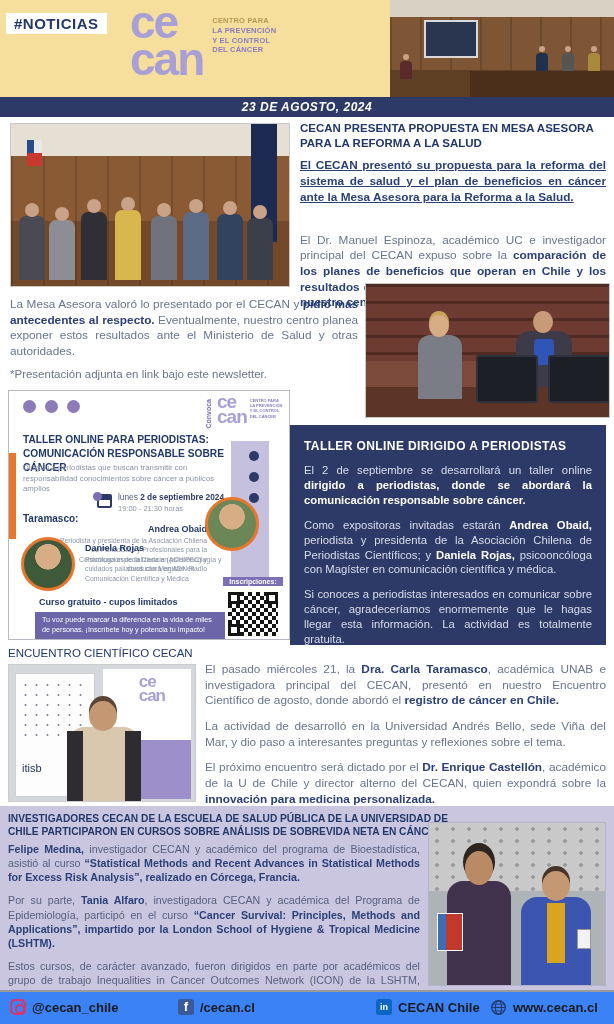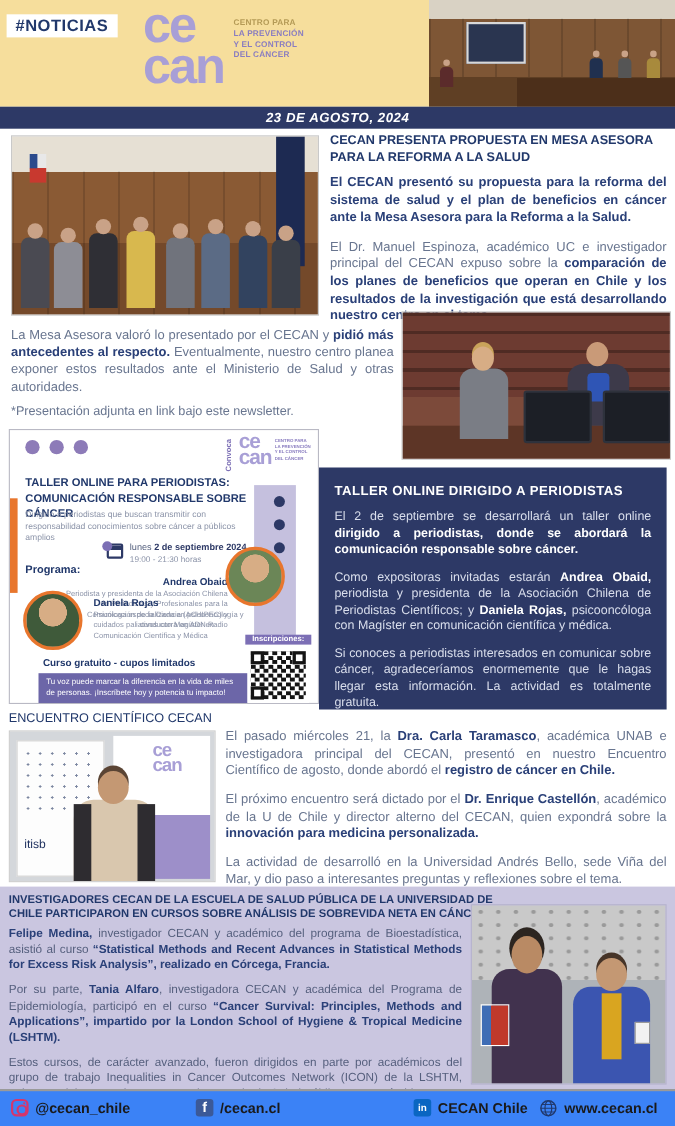--- a/index.html
+++ b/index.html
@@ -41,21 +41,21 @@
   .f2 { left:38px; background:#8d8d95; height:60px; }
   .f3 { left:70px; background:#2f2f35; height:68px; }
   .f4 { left:104px; background:#d8b84e; height:70px; }
   .f5 { left:140px; background:#70737c; height:64px; }
   .f6 { left:172px; background:#5b6b85; height:68px; }
   .f7 { left:206px; background:#32435f; height:66px; }
   .f8 { left:236px; background:#3a3f49; height:62px; }
 
   .a1col { position:absolute; left:300px; top:121px; width:306px; }
   .sec-title { font-size:11.5px; font-weight:bold; color:#21386B; line-height:1.28; margin-bottom:8px; }
-  .p-boldnavy { font-size:11.8px; font-weight:bold; color:#2A4078; text-align:justify; line-height:1.33; margin-bottom:11px; }
+  .p-boldnavy { font-size:11.8px; font-weight:bold; color:#2A4078; text-align:justify; line-height:1.33; margin-bottom:27px;text-decoration:underline; }
   .p-body { font-size:11.8px; color:#68758F; text-align:justify; line-height:1.33; margin-bottom:10px; }
   .p-body b, .b-navy { color:#2A4078; font-weight:bold; }
   .a1left { position:absolute; left:10px; top:297px; width:348px; }
   .a1note { position:absolute; left:10px; top:368px; width:348px; font-size:11.5px; color:#68758F; }
   .photo2 { position:absolute; left:365px; top:283px; width:245px; height:135px; overflow:hidden; border:1px solid #c9c9c9;
     background:linear-gradient(180deg,#6d3b31 0 58%, #7c4a3a 58% 100%); }
   .p2-rows { position:absolute; inset:0 0 45% 0; background:repeating-linear-gradient(180deg, rgba(0,0,0,.28) 0 3px, transparent 3px 17px); }
   .p2-desk { position:absolute; left:0; bottom:0; width:100%; height:30px; background:#5d3526; }
   .p2-mon { position:absolute; bottom:14px; width:62px; height:48px; background:#1c1f26; border-radius:3px; border:2px solid #2e323c; }
   .p2-mon1 { left:110px; } .p2-mon2 { left:182px; }
@@ -248,21 +248,21 @@
     <div class="f-sub">Dirigido a periodistas que buscan transmitir con responsabilidad conocimientos sobre cáncer a públicos amplios</div>
     <div class="f-daterow">
       <div class="cal-icon">
           <span class="cal-badge"></span>
         </div>
       <div>
         <div class="f-dateline1"><span>lunes </span><b>2 de septiembre 2024</b></div>
         <div class="f-dateline2">19:00 - 21:30 horas</div>
       </div>
     </div>
-    <div class="f-invitadas">Programa:</div>
+    <div class="f-invitadas">Taramasco:</div>
     <div class="f-g1">
       <div class="f-gname">Andrea Obaid</div>
       <div class="f-gdesc">Periodista y presidenta de la Asociación Chilena de Periodistas y Profesionales para la Comunicación de la Ciencia (ACHIPEC) y conductora en ADN Radio</div>
     </div>
     <div class="avatar av1"></div>
     <div class="avatar av2"></div>
     <div class="f-g2">
       <div class="f-gname">Daniela Rojas</div>
       <div class="f-gdesc">Psicóloga especializada en psicooncología y cuidados paliativos con Magíster en Comunicación Científica y Médica</div>
     </div>
@@ -294,22 +294,22 @@
     <div class="ep-b2">
       <div class="ep-ce">
         <div>ce</div>
         <div>can</div>
       </div>
     </div>
     <span class="ep-woman"></span>
   </div>
   <div class="enc-col">
     <p class="p-body"><span>El pasado miércoles 21, la </span><b>Dra. Carla Taramasco</b><span>, académica UNAB e investigadora principal del CECAN, presentó en nuestro Encuentro Científico de agosto, donde abordó el </span><b>registro de cáncer en Chile.</b></p>
+    <p class="p-body">La actividad de desarrolló en la Universidad Andrés Bello, sede Viña del Mar, y dio paso a interesantes preguntas y reflexiones sobre el tema.</p>
     <p class="p-body"><span>El próximo encuentro será dictado por el </span><b>Dr. Enrique Castellón</b><span>, académico de la U de Chile y director alterno del CECAN, quien expondrá sobre la </span><b>innovación para medicina personalizada.</b></p>
-    <p class="p-body">La actividad de desarrolló en la Universidad Andrés Bello, sede Viña del Mar, y dio paso a interesantes preguntas y reflexiones sobre el tema.</p>
   </div>
 
   <div class="cursos">
     <div class="c-title">INVESTIGADORES CECAN DE LA ESCUELA DE SALUD PÚBLICA DE LA UNIVERSIDAD DE CHILE PARTICIPARON EN CURSOS SOBRE ANÁLISIS DE SOBREVIDA NETA EN CÁNCER</div>
     <div class="c-col">
       <p class="c-p"><b>Felipe Medina,</b><span> investigador CECAN y académico del programa de Bioestadística, asistió al curso </span><b>“Statistical Methods and Recent Advances in Statistical Methods for Excess Risk Analysis”, realizado en Córcega, Francia.</b></p>
       <p class="c-p"><span>Por su parte, </span><b>Tania Alfaro</b><span>, investigadora CECAN y académica del Programa de Epidemiología, participó en el curso </span><b>“Cancer Survival: Principles, Methods and Applications”, impartido por la London School of Hygiene &amp; Tropical Medicine (LSHTM).</b></p>
       <p class="c-p">Estos cursos, de carácter avanzado, fueron dirigidos en parte por académicos del grupo de trabajo Inequalities in Cancer Outcomes Network (ICON) de la LSHTM, quienes colaboran activamente con la Escuela de Salud Pública en este ámbito.</p>
     </div>
     <div class="photo3">

